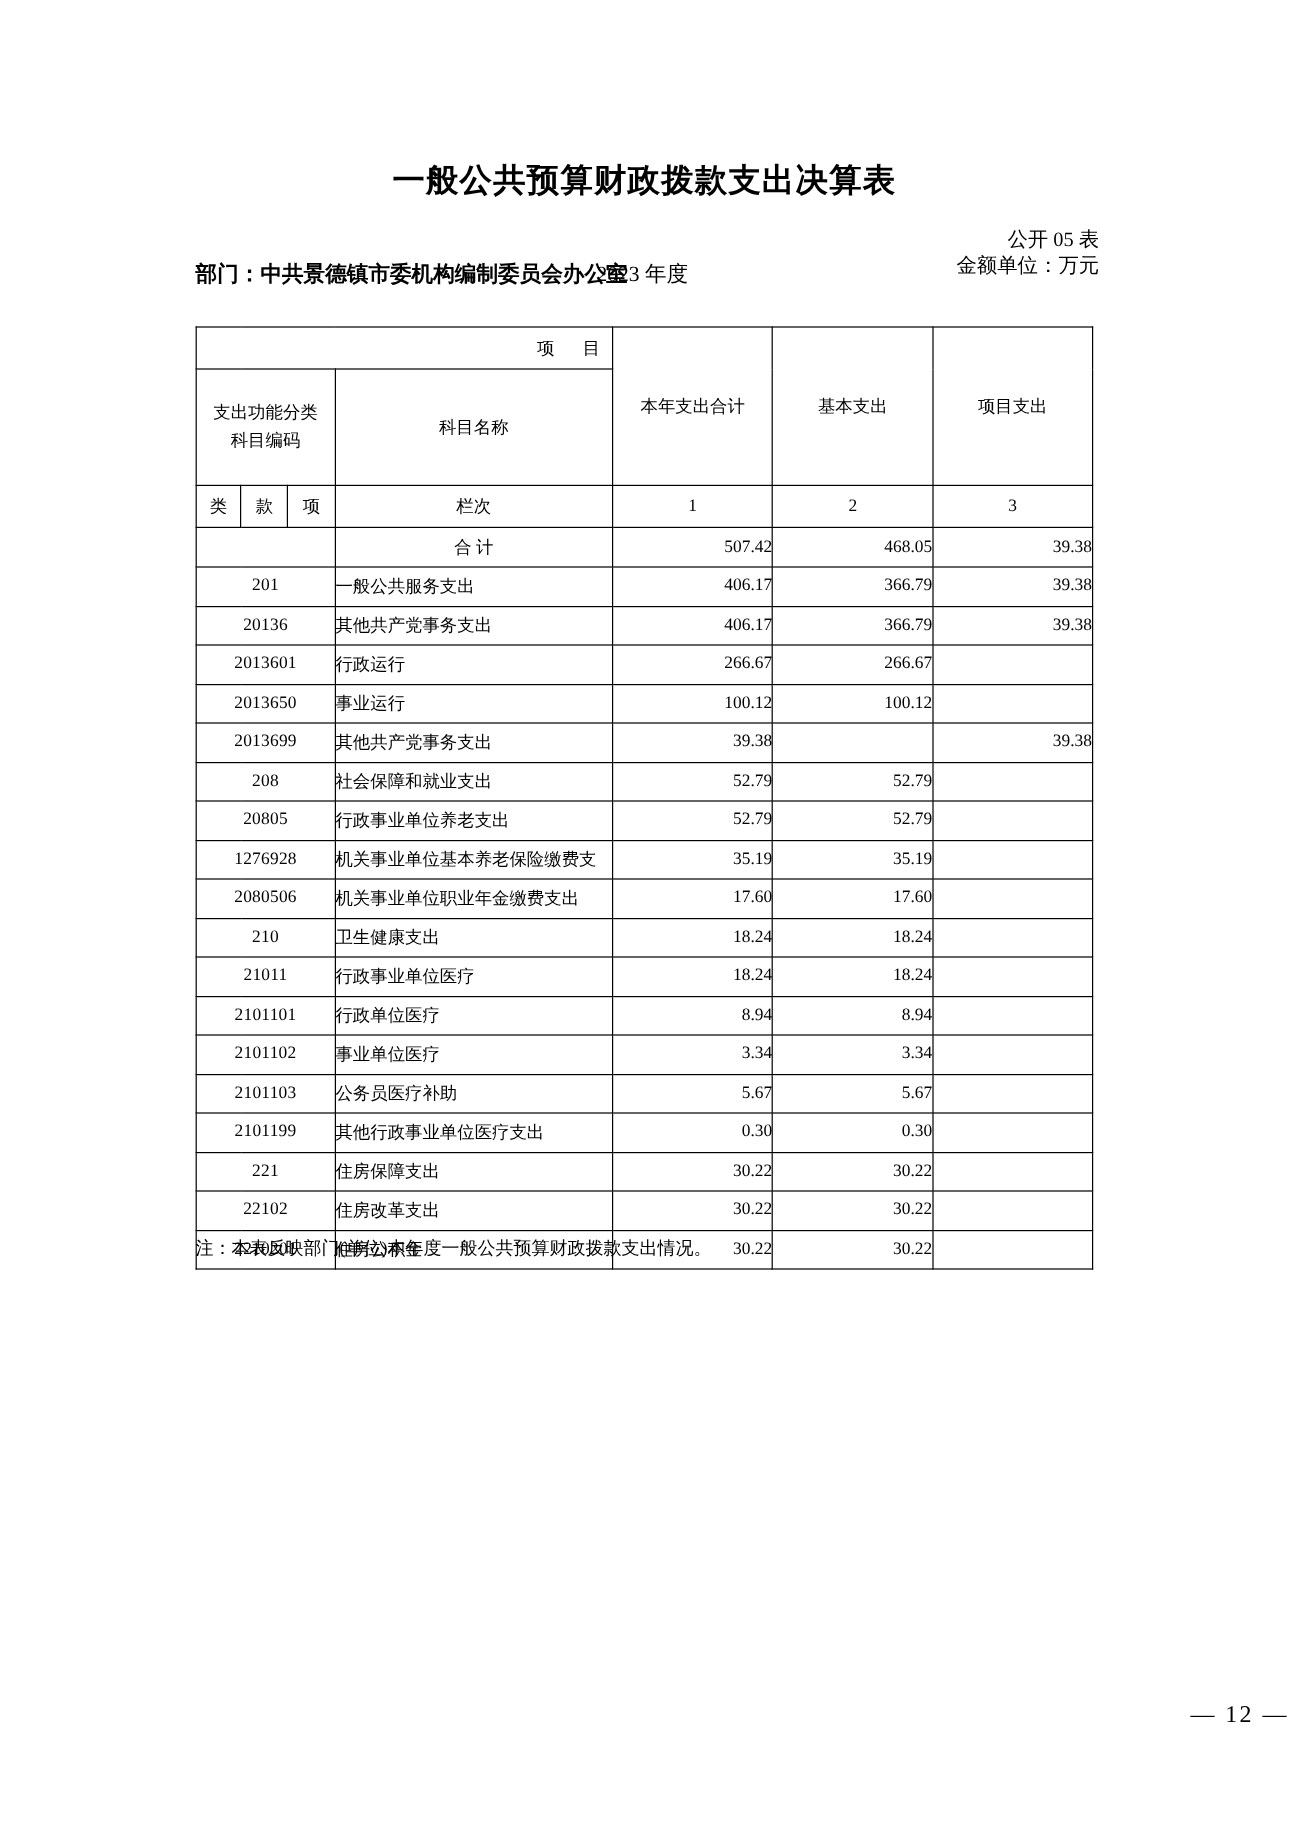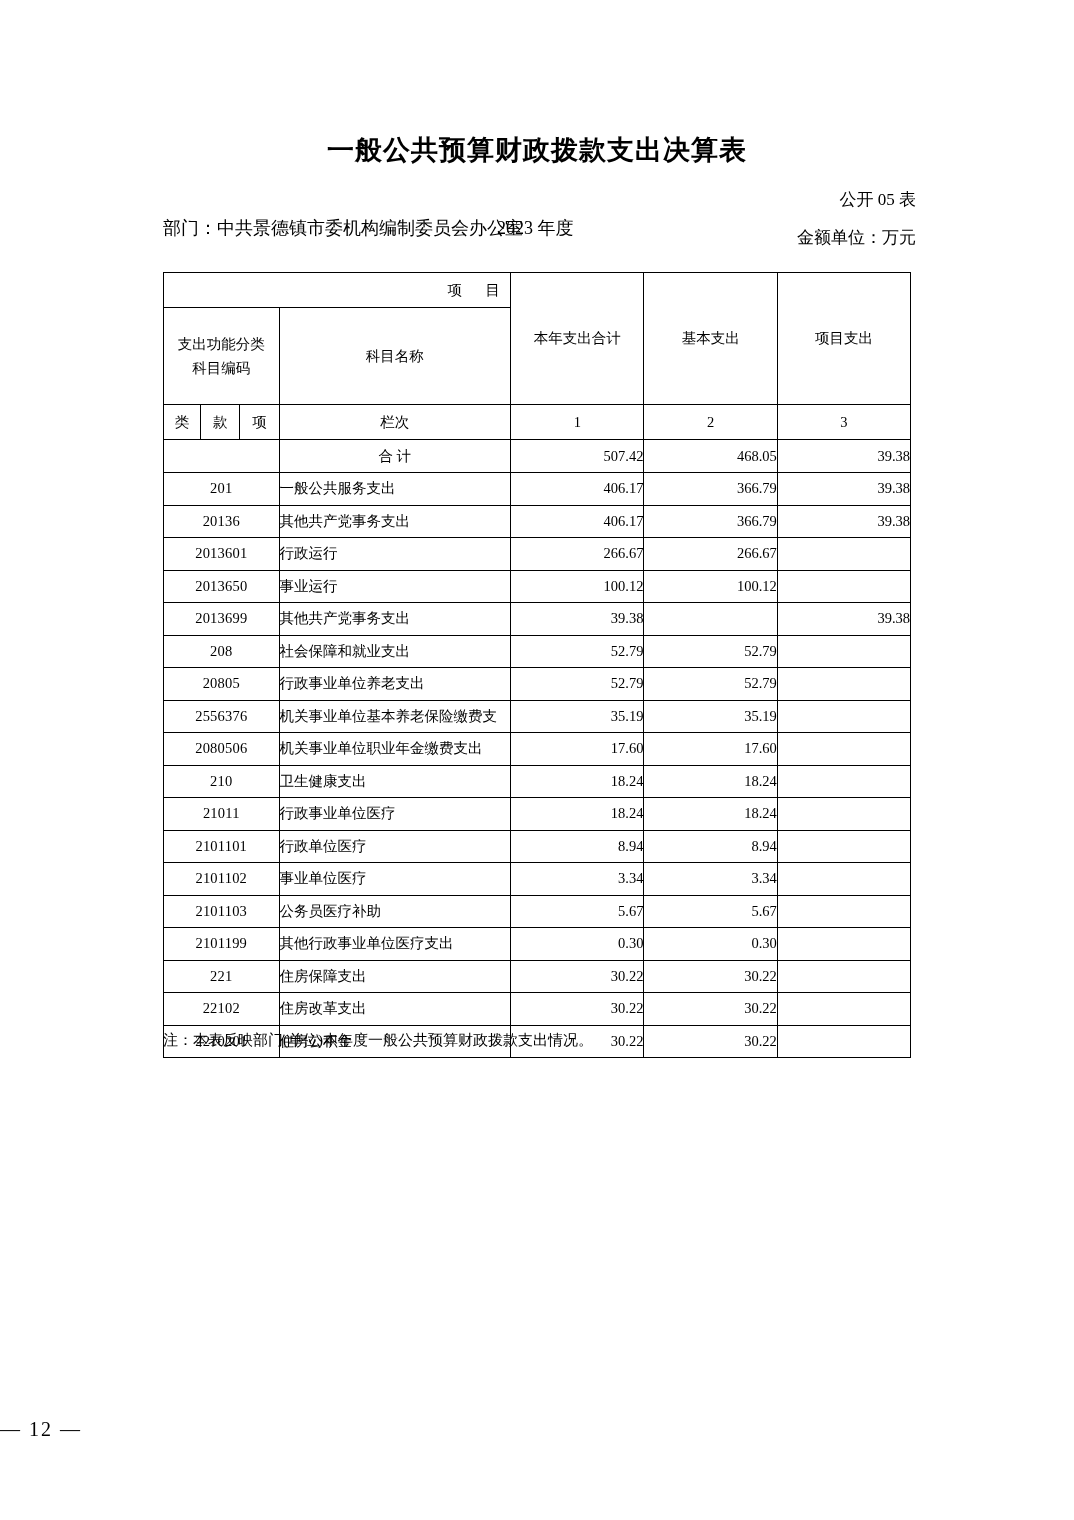--- a/index.html
+++ b/index.html
@@ -32,34 +32,35 @@
   .meta-right-1 {
     position: absolute;
     right: 158px;
     top: 188px;
     font-size: 17px;
     font-family: "Liberation Serif", serif;
   }
   .meta-right-2 {
     position: absolute;
     right: 158px;
-    top: 226px;
+    top: 210px;
     font-size: 17px;
     font-family: "Liberation Serif", serif;
   }
   .meta-left {
     position: absolute;
     left: 163px;
     top: 214px;
     width: 420px;
     font-size: 18px;
     line-height: 28px;
   }
   .meta-left .dept {
     display: inline;
+    font-weight: bold;
   }
   .meta-year {
     position: absolute;
     left: 497px;
     top: 216px;
     font-size: 18px;
   }
 
   table.main {
     position: absolute;
@@ -126,21 +127,21 @@
     position: absolute;
     left: 163px;
     top: 1031px;
     font-size: 15px;
   }
   .footer-page {
     position: absolute;
     left: 0;
     right: 0;
     top: 1418px;
-    text-align: left;
+    text-align: right;
     font-size: 20px;
     font-family: "Liberation Serif", serif;
     letter-spacing: 2px;
   }
 </style>
 </head>
 <body>
 
 <div class="page">
 
@@ -250,21 +251,21 @@
         <td class="cell-num"></td>
       </tr>
       <tr class="body-row">
         <td class="cell-code" colspan="3">20805</td>
         <td class="cell-name">行政事业单位养老支出</td>
         <td class="cell-num">52.79</td>
         <td class="cell-num">52.79</td>
         <td class="cell-num"></td>
       </tr>
       <tr class="body-row">
-        <td class="cell-code" colspan="3">2556376</td>
+        <td class="cell-code" colspan="3">1276928</td>
         <td class="cell-name">机关事业单位基本养老保险缴费支</td>
         <td class="cell-num">35.19</td>
         <td class="cell-num">35.19</td>
         <td class="cell-num"></td>
       </tr>
       <tr class="body-row">
         <td class="cell-code" colspan="3">2080506</td>
         <td class="cell-name">机关事业单位职业年金缴费支出</td>
         <td class="cell-num">17.60</td>
         <td class="cell-num">17.60</td>

